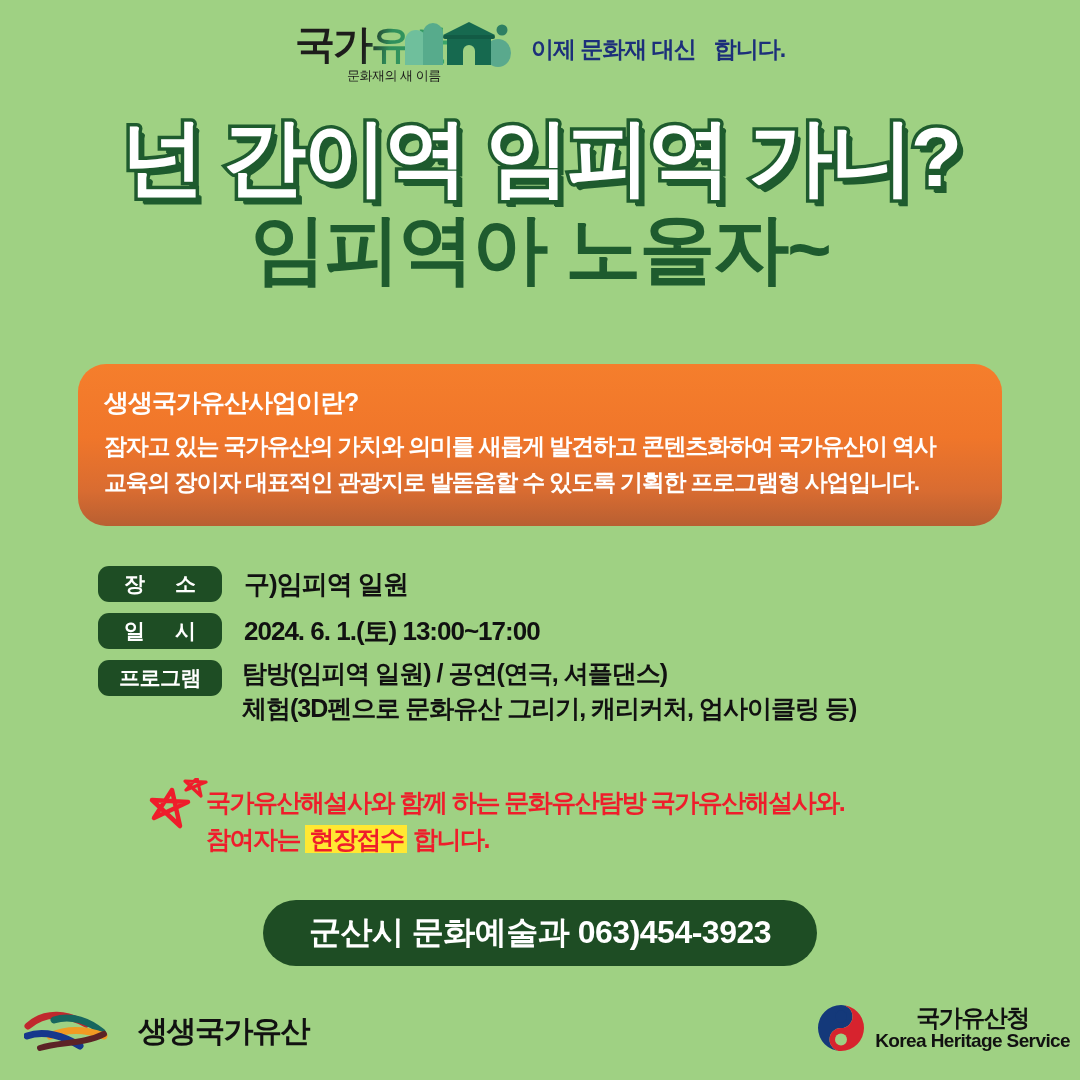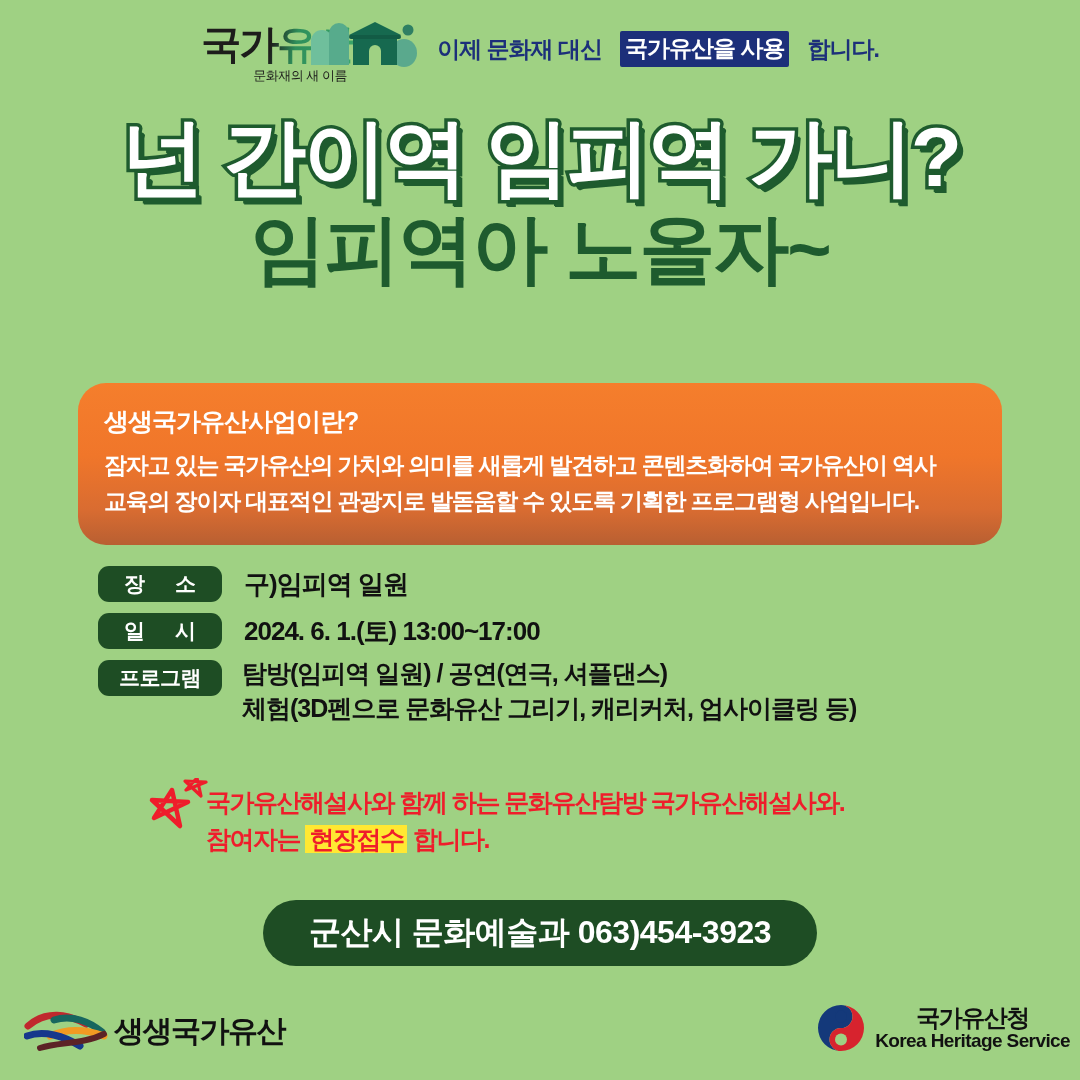--- a/index.html
+++ b/index.html
@@ -103,21 +103,21 @@
     letter-spacing: -2px;
     line-height: 1.1;
     color: #1e5b2e;
     margin-top: 4px;
   }
 
   
   .desc-box {
     position: absolute;
     left: 78px;
-    top: 383px;
+    top: 364px;
     width: 924px;
     padding: 22px 26px 24px 26px;
     box-sizing: border-box;
     border-radius: 28px;
     background: linear-gradient(180deg, #f57e2c 0%, #f0762a 45%, #d96c31 78%, #b85f32 100%);
   }
   .desc-title {
     color: #ffffff;
     font-size: 25px;
     font-weight: 800;
@@ -231,21 +231,21 @@
     left: 0; right: 0;
     bottom: 6px;
     height: 76px;
   }
   .footer-left {
     position: absolute;
     left: 24px;
     top: 6px;
     display: flex;
     align-items: center;
-    gap: 4px;
+    gap: 28px;
   }
   .swoosh { width: 86px; height: 54px; }
   .footer-left .lbl {
     font-size: 30px;
     font-weight: 700;
     color: #111111;
     letter-spacing: -1.5px;
   }
   .footer-right {
     position: absolute;
@@ -298,21 +298,20 @@
           <path d="M40 22 L66 9 L92 22 L88 26 H44 Z" fill="#16694f"></path>
           <rect x="44" y="26" width="44" height="26" fill="#16694f"></rect>
           <path d="M60 52 V38 a6 6 0 0 1 12 0 V52 Z" fill="#9fd183"></path>
           <rect x="40" y="22" width="52" height="4" rx="2" fill="#125b45"></rect>
         </svg>
       </div>
     </div>
 
     <div class="tagline">
       <span>이제 문화재 대신</span>
-      <span class="hl">국가유산을 사용</span>
       <span>합니다.</span>
     </div>
   </div>
 
   <div class="title-block">
     <div class="title-line1">넌 간이역 임피역 가니?</div>
     <div class="title-line2">임피역아  노올자~</div>
   </div>
 
   <div class="desc-box">

